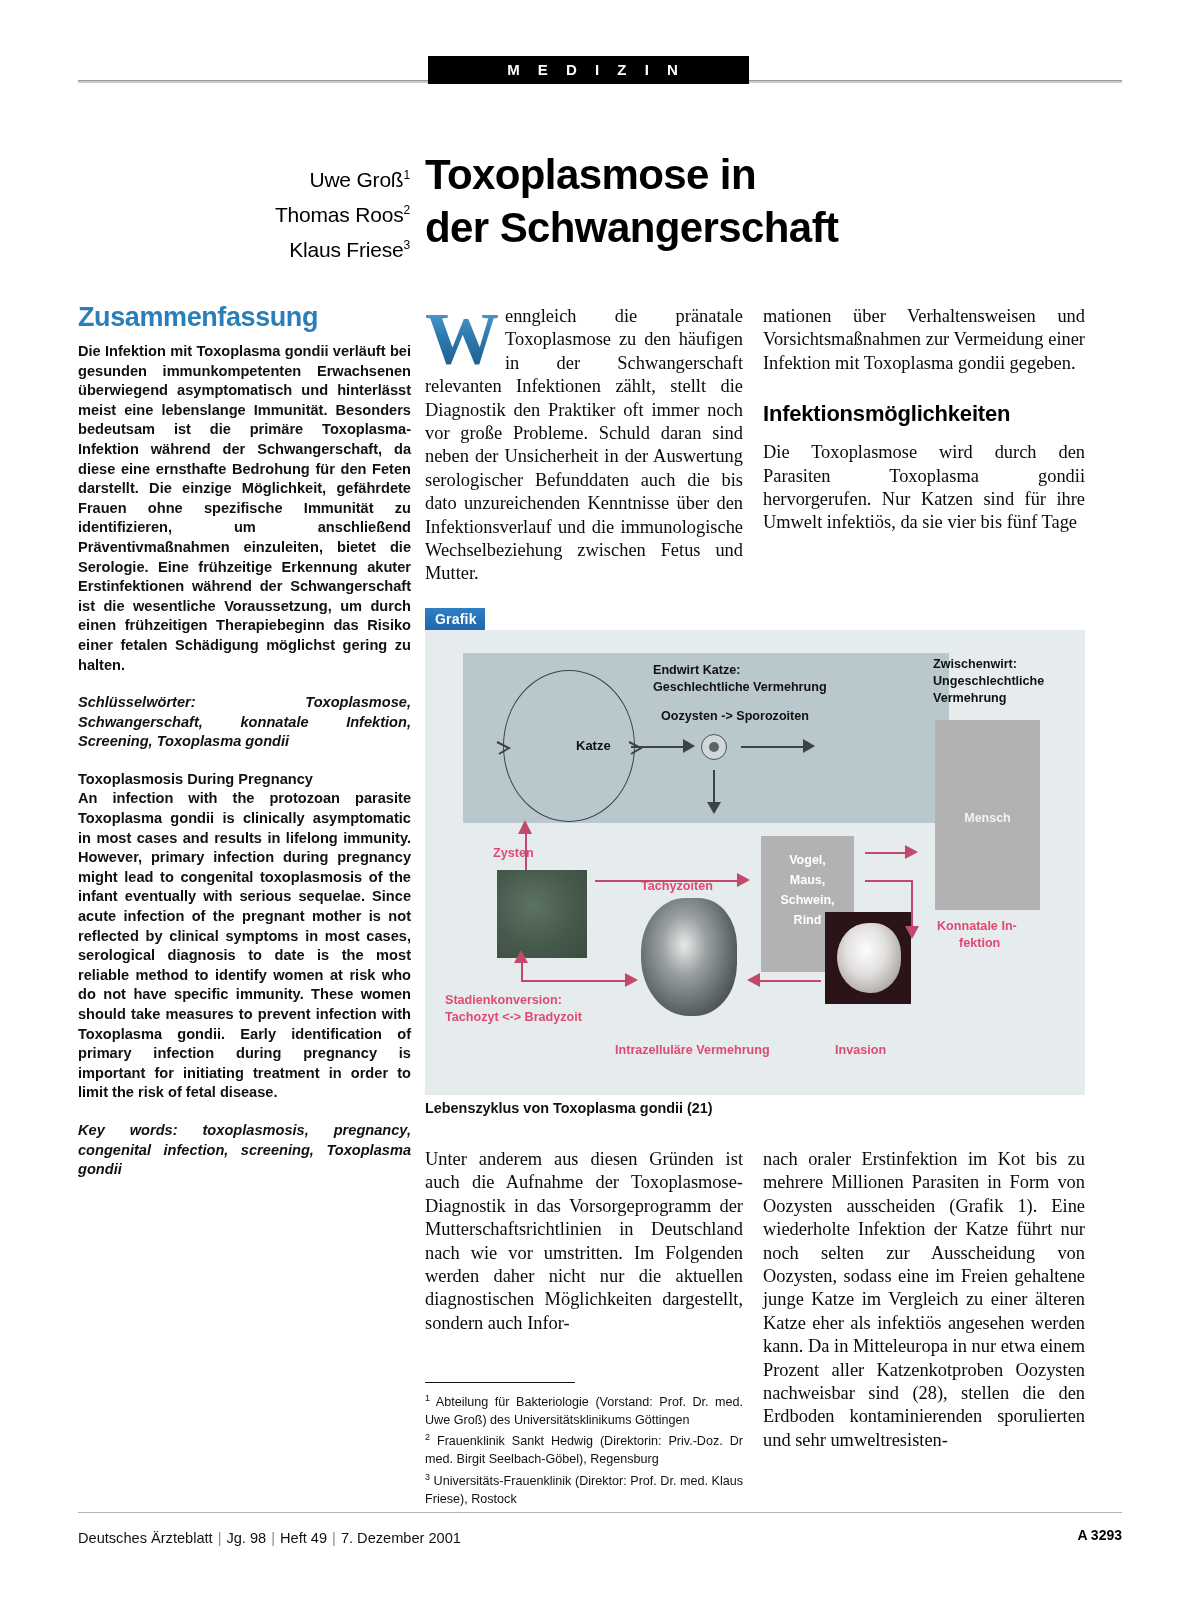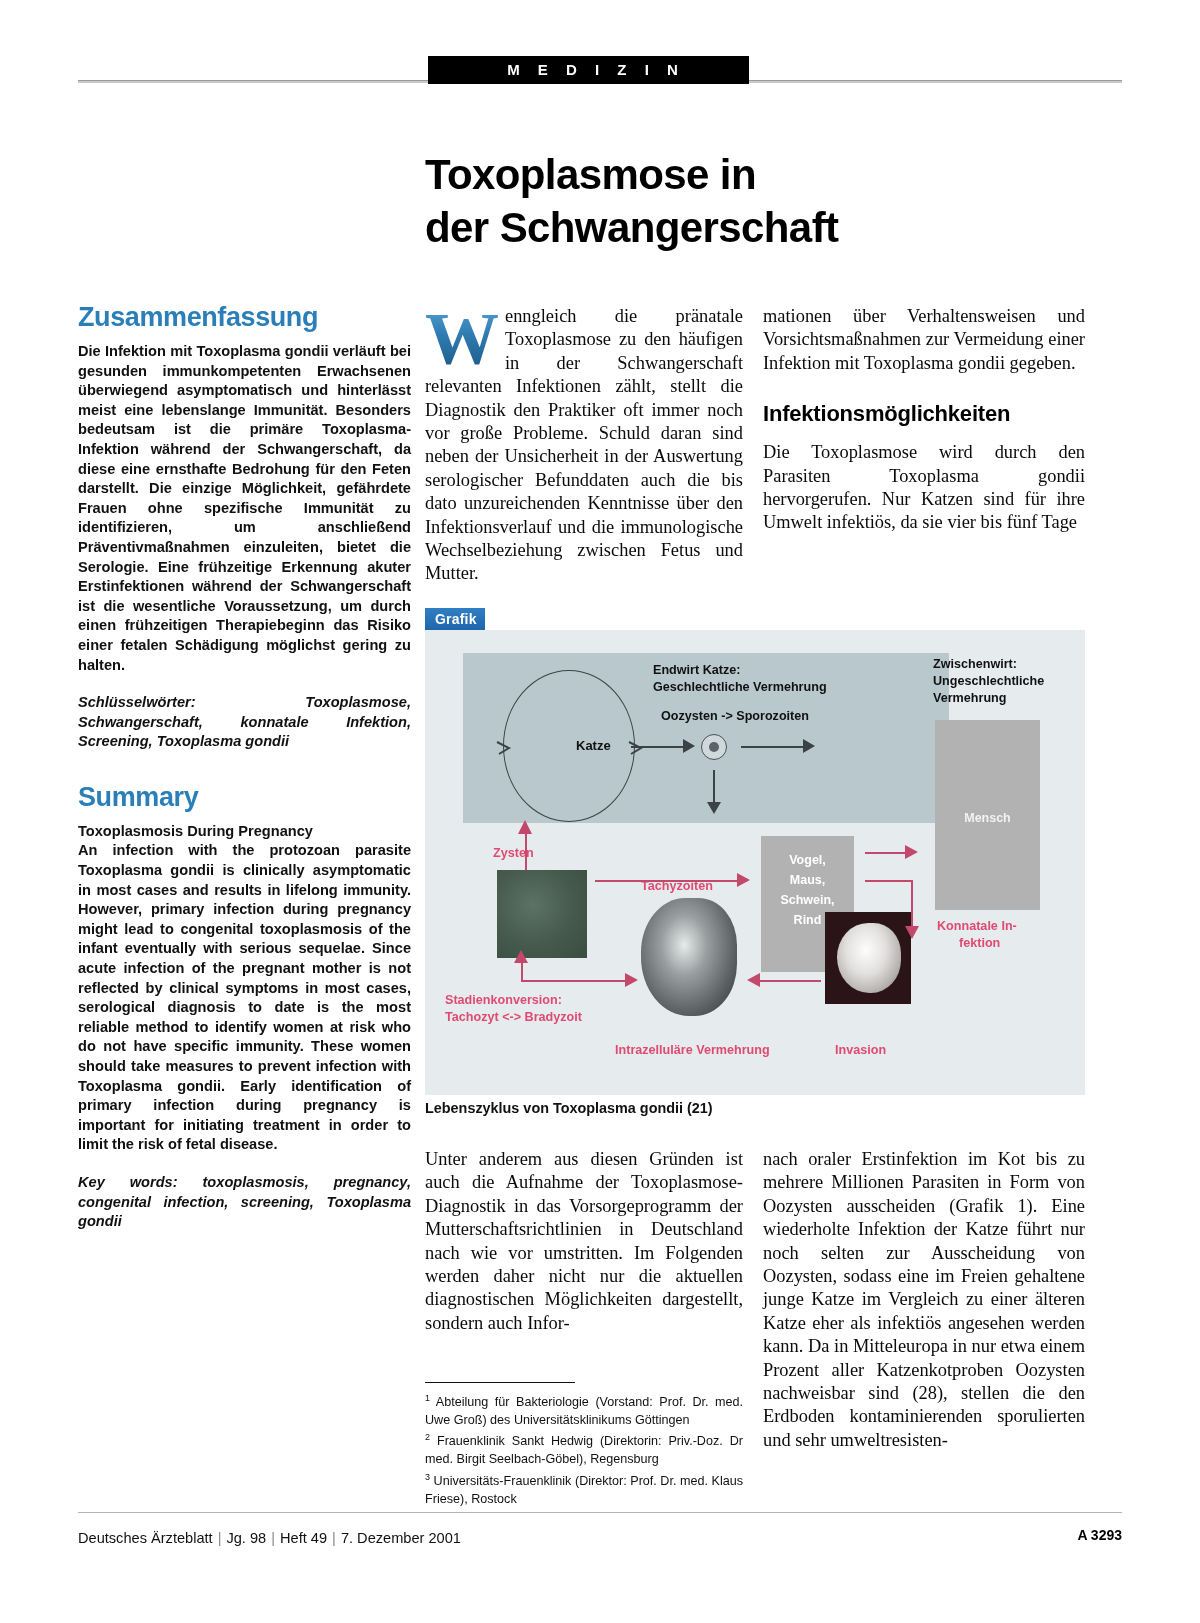--- a/index.html
+++ b/index.html
@@ -178,32 +178,36 @@
 </head>
 <body>
 
 <div class="page">
 
   <div class="masthead">
     <div class="masthead-rule"></div>
     <div class="masthead-tag">M E D I Z I N</div>
   </div>
 
+  <div class="authors">
+    <div><span>Uwe Groß</span><span class="sup">1</span></div>
+    <div><span>Thomas Roos</span><span class="sup">2</span></div>
+    <div><span>Klaus Friese</span><span class="sup">3</span></div>
+  </div>
 
   <h1 class="title" style="margin:0;">
     <span>Toxoplasmose in</span><br>
     <span>der Schwangerschaft</span>
   </h1>
 
   <div class="col-left">
     <h2 class="head-blue">Zusammenfassung</h2>
     <p class="sans-body">Die Infektion mit Toxoplasma gondii verläuft bei gesunden immunkompetenten Erwachsenen überwiegend asymptomatisch und hinterlässt meist eine lebenslange Immunität. Besonders bedeutsam ist die primäre Toxoplasma-Infektion während der Schwangerschaft, da diese eine ernsthafte Bedrohung für den Feten darstellt. Die einzige Möglichkeit, gefährdete Frauen ohne spezifische Immunität zu identifizieren, um anschließend Präventivmaßnahmen einzuleiten, bietet die Serologie. Eine frühzeitige Erkennung akuter Erstinfektionen während der Schwangerschaft ist die wesentliche Voraussetzung, um durch einen frühzeitigen Therapiebeginn das Risiko einer fetalen Schädigung möglichst gering zu halten.</p>
     <p class="sans-body ital">Schlüsselwörter: Toxoplasmose, Schwangerschaft, konnatale Infektion, Screening, Toxoplasma gondii</p>
 
-    <h2 class="head-blue" style="margin-top:30px;">Summary</h2>
     <p class="sans-body" style="text-align:left;margin-bottom:0;">Toxoplasmosis During Pregnancy</p>
     <p class="sans-body" style="margin-top:0;">An infection with the protozoan parasite Toxoplasma gondii is clinically asymptomatic in most cases and results in lifelong immunity. However, primary infection during pregnancy might lead to congenital toxoplasmosis of the infant eventually with serious sequelae. Since acute infection of the pregnant mother is not reflected by clinical symptoms in most cases, serological diagnosis to date is the most reliable method to identify women at risk who do not have specific immunity. These women should take measures to prevent infection with Toxoplasma gondii. Early identification of primary infection during pregnancy is important for initiating treatment in order to limit the risk of fetal disease.</p>
     <p class="sans-body ital">Key words: toxoplasmosis, pregnancy, congenital infection, screening, Toxoplasma gondii</p>
   </div>
 
   <div class="col-mid">
     <p class="serif-body"><span class="dropcap">W</span><span>enngleich die pränatale Toxoplasmose zu den häufigen in der Schwangerschaft relevanten Infektionen zählt, stellt die Diagnostik den Praktiker oft immer noch vor große Probleme. Schuld daran sind neben der Unsicherheit in der Auswertung serologischer Befunddaten auch die bis dato unzureichenden Kenntnisse über den Infektionsverlauf und die immunologische Wechselbeziehung zwischen Fetus und Mutter.</span></p>
   </div>
 
   <div class="col-right">

